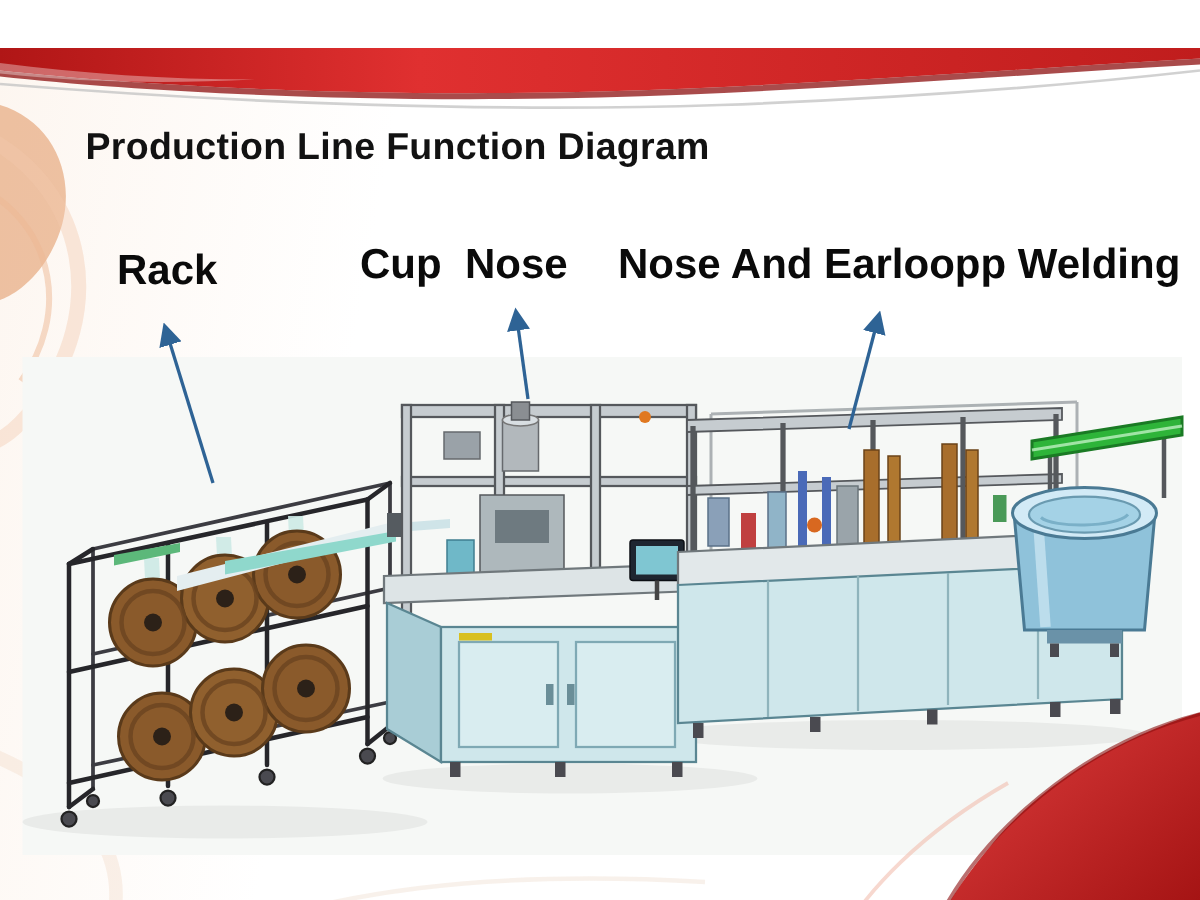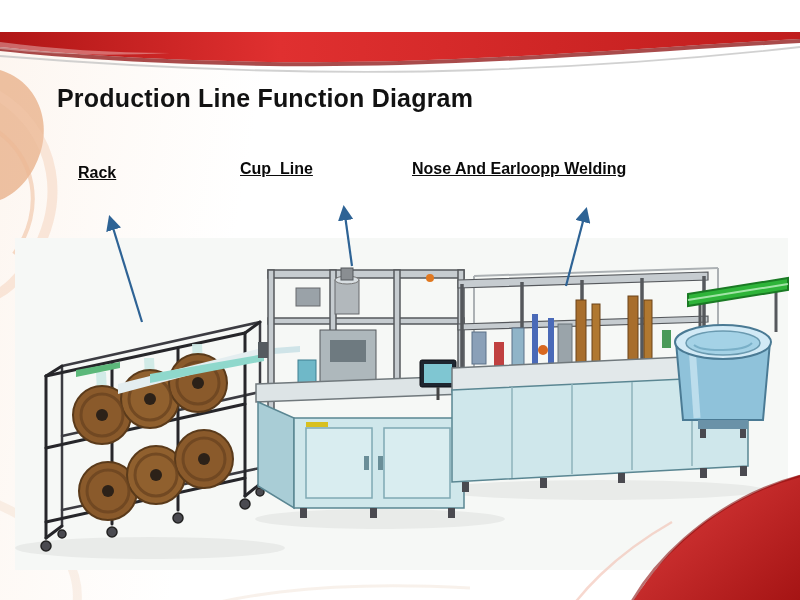--- a/index.html
+++ b/index.html
@@ -1,20 +1,20 @@
 <!DOCTYPE html>
 <html><head>
 <meta charset="utf-8">
 <style>
   html,body{margin:0;padding:0;}
   body{width:800px;height:600px;overflow:hidden;background:#fff;font-family:"Liberation Sans",sans-serif;}
   .slide{position:relative;width:800px;height:600px;background:linear-gradient(100deg,#fdf6f0 0%,#ffffff 30%);margin-top:32px;}
   svg.gfx{position:absolute;left:0;top:0;}
   .title{position:absolute;left:57px;top:52px;margin:0;font-size:25px;font-weight:bold;color:#121212;letter-spacing:.2px;}
-  .lbl{position:absolute;font-size:16px;font-weight:bold;color:#0a0a0a;white-space:pre;text-decoration:underline;}
+  .lbl{position:absolute;font-size:28px;font-weight:bold;color:#0a0a0a;white-space:pre;}
   .lbl-rack{left:78px;top:132px;}
   .lbl-cup{left:240px;top:128px;}
   .lbl-weld{left:412px;top:128px;text-align:center;}
 </style>
 </head>
 <body>
 
 <div class="slide">
 
   <svg class="gfx" width="800" height="600" viewBox="0 0 800 600" xmlns="http://www.w3.org/2000/svg">
@@ -225,15 +225,15 @@
 
     <g>
       <path d="M800,443 C742,461 694,492 662,530 C640,556 625,580 617,600 L800,600 Z" fill="url(#redCorner)"></path>
       <path d="M617,600 C630,567 652,535 684,507 C718,477 757,455 800,444" stroke="#8c0f0f" stroke-width="2.5" fill="none" opacity="0.6"></path>
       <path d="M556,600 C576,562 616,522 672,490" stroke="#f0b8a8" stroke-width="2.5" fill="none" opacity="0.55"></path>
     </g>
   </svg>
 
   <h1 class="title">Production Line Function Diagram</h1>
   <div class="lbl lbl-rack">Rack</div>
-  <div class="lbl lbl-cup">Cup  Line</div>
+  <div class="lbl lbl-cup">Cup  Nose</div>
   <div class="lbl lbl-weld">Nose And Earloopp Welding</div>
 </div>
 
 </body></html>

